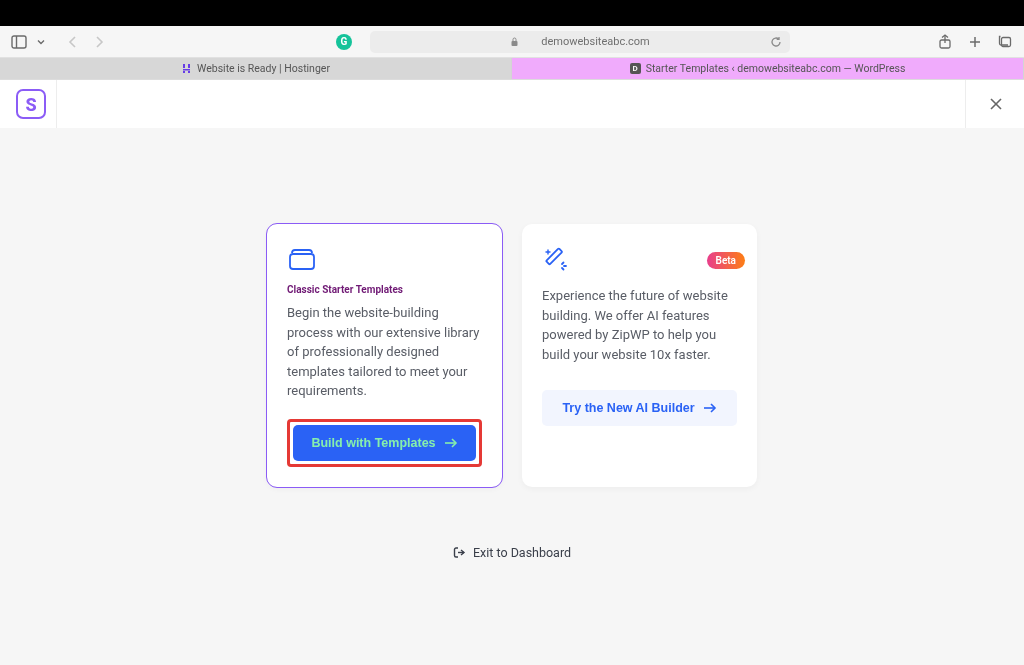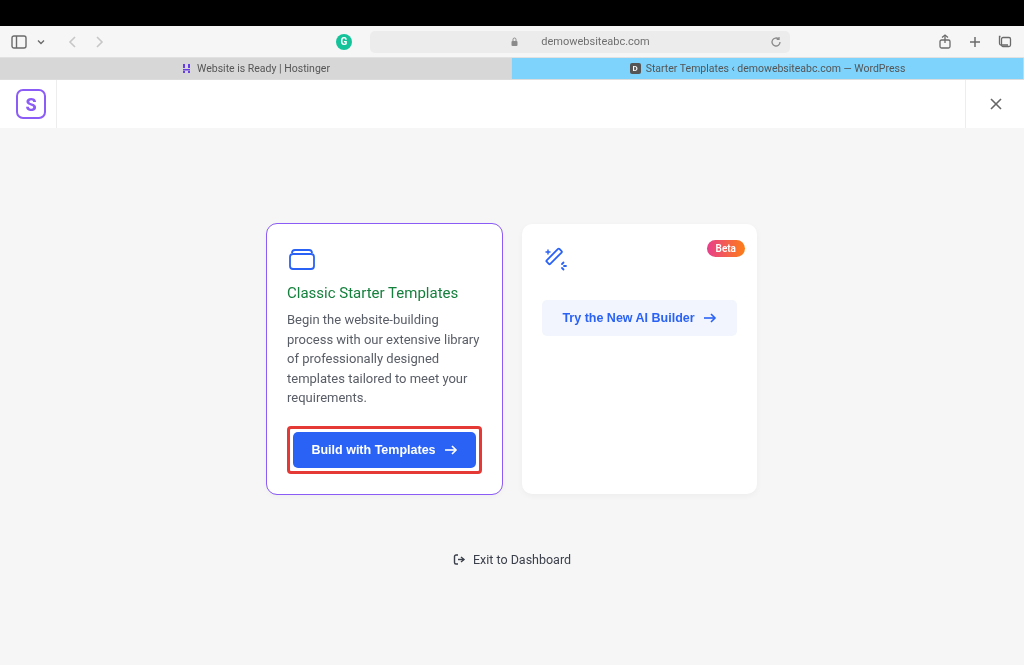--- a/index.html
+++ b/index.html
@@ -20,21 +20,21 @@
   .addr {
     flex: 0 0 420px; height:22px; background:#ececec; border-radius:5px;
     display:flex; align-items:center; justify-content:center; gap:22px; color:#6f6f6f; font-size:11px; position:relative;
     margin-left: 10px;
   }
   .addr .lock { font-size:10px; color:#8a8a8a;}
   .addr .refresh { position:absolute; right:8px; color:#8a8a8a; font-size:12px;}
   .tb-right { margin-left:auto; display:flex; gap:12px; color:#7d7d7d; }
 
   
-  .tabstrip { height:22px; background:#7dd3fc; display:flex; border-bottom:1px solid #dcdcdc; font-size:10.5px; }
+  .tabstrip { height:22px; background:#f0abfc; display:flex; border-bottom:1px solid #dcdcdc; font-size:10.5px; }
   .tab { flex:1; display:flex; align-items:center; justify-content:center; gap:5px; color:#555; border-right:1px solid #d4d4d4; }
   .tab.active { background:#d7d7d7; }
   .fav-h { width:11px;height:11px; color:#673de6; display:inline-flex;align-items:center;justify-content:center; font-weight:700; font-size:10px;}
   .fav-d { width:11px;height:11px; background:#555;border-radius:2px;color:#fff;font-size:8px;display:inline-flex;align-items:center;justify-content:center;font-weight:600;}
 
   
   .app-header {
     height:48px; display:flex; align-items:center; padding:0 16px;
     background:#fff; position:relative;
   }
@@ -52,38 +52,38 @@
 
   .cards { display:flex; justify-content:center; gap:20px; margin-top:36px; }
 
   .card {
     width:235px; background:#fff; border-radius:10px; padding:22px 20px 20px 20px;
     box-shadow:0 2px 6px rgba(10,10,30,.04);
     position:relative;
   }
   .card.selected { outline:1.5px solid #8b5cf6; border-radius:10px; }
   .card .icon { color:#2a62f5; margin-bottom:12px; }
-  .card h3 { font-size:15px; font-weight:400; color:#15803d; margin-bottom:8px;}
+  .card h3 { font-size:10px; font-weight:700; color:#701a75; margin-bottom:8px;}
   .card p { font-size:13px; line-height:1.5; color:#595d66; }
 
   .primary-btn {
     display:flex; align-items:center; justify-content:center; gap:8px;
-    width:100%; height:36px; background:#2a62f5; color:#ffffff; font-size:12.5px; font-weight:600;
+    width:100%; height:36px; background:#2a62f5; color:#86efac; font-size:12.5px; font-weight:600;
     border:none; border-radius:5px; cursor:pointer;
   }
   .highlight-frame { border:3px solid #e53935; border-radius:4px; padding:3px; margin-top:18px;}
 
   .secondary-btn {
     display:flex; align-items:center; justify-content:center; gap:8px;
     width:100%; height:36px; background:#f2f5fe; color:#2a62f5; font-size:12.5px; font-weight:600;
     border:none; border-radius:5px; cursor:pointer; margin-top:26px;
   }
 
   .beta-badge {
-    position:absolute; top:16px; right:12px;
+    position:absolute; top:28px; right:12px;
     background:linear-gradient(90deg,#e83e8c,#fd7e14);
     color:#fff; font-size:10px; font-weight:600; padding:3px 9px; border-radius:999px;
   }
 
   .exit-row { margin-top:26px; display:flex; justify-content:center; }
   .exit-link { display:flex; align-items:center; gap:7px; font-size:12.5px; color:#3a3f4a; cursor:pointer;margin-top:32px;}
 
   svg { display:block; }
 </style>
 </head>
@@ -214,20 +214,21 @@
 
     <div class="card">
       <span class="beta-badge">Beta</span>
       <div class="icon">
         <svg width="30" height="28" viewBox="0 0 30 28" fill="none" stroke="currentColor" stroke-width="1.8" stroke-linejoin="round" stroke-linecap="round">
           <rect x="4" y="15" width="18" height="5" rx="1" transform="rotate(-45 4 15)"></rect>
           <path d="M20 18 l1.5 -1.5 M22 20 l2 0 M20 22 l1.5 1.5"></path>
           <path d="M6 6 l0 -2 M6 6 l0 2 M6 6 l-2 0 M6 6 l2 0" stroke-width="1.4"></path>
         </svg>
       </div>
+      <p>Experience the future of website building. We offer AI features powered by ZipWP to help you build your website 10x faster.</p>
       <button class="secondary-btn">
         <span>Try the New AI Builder</span>
         <span>
           <svg width="14" height="12" viewBox="0 0 14 12" fill="none" stroke="currentColor" stroke-width="1.6">
               <line x1="1" y1="6" x2="12" y2="6"></line>
               <polyline points="8,2 12,6 8,10"></polyline>
             </svg>
         </span>
       </button>
     </div>

